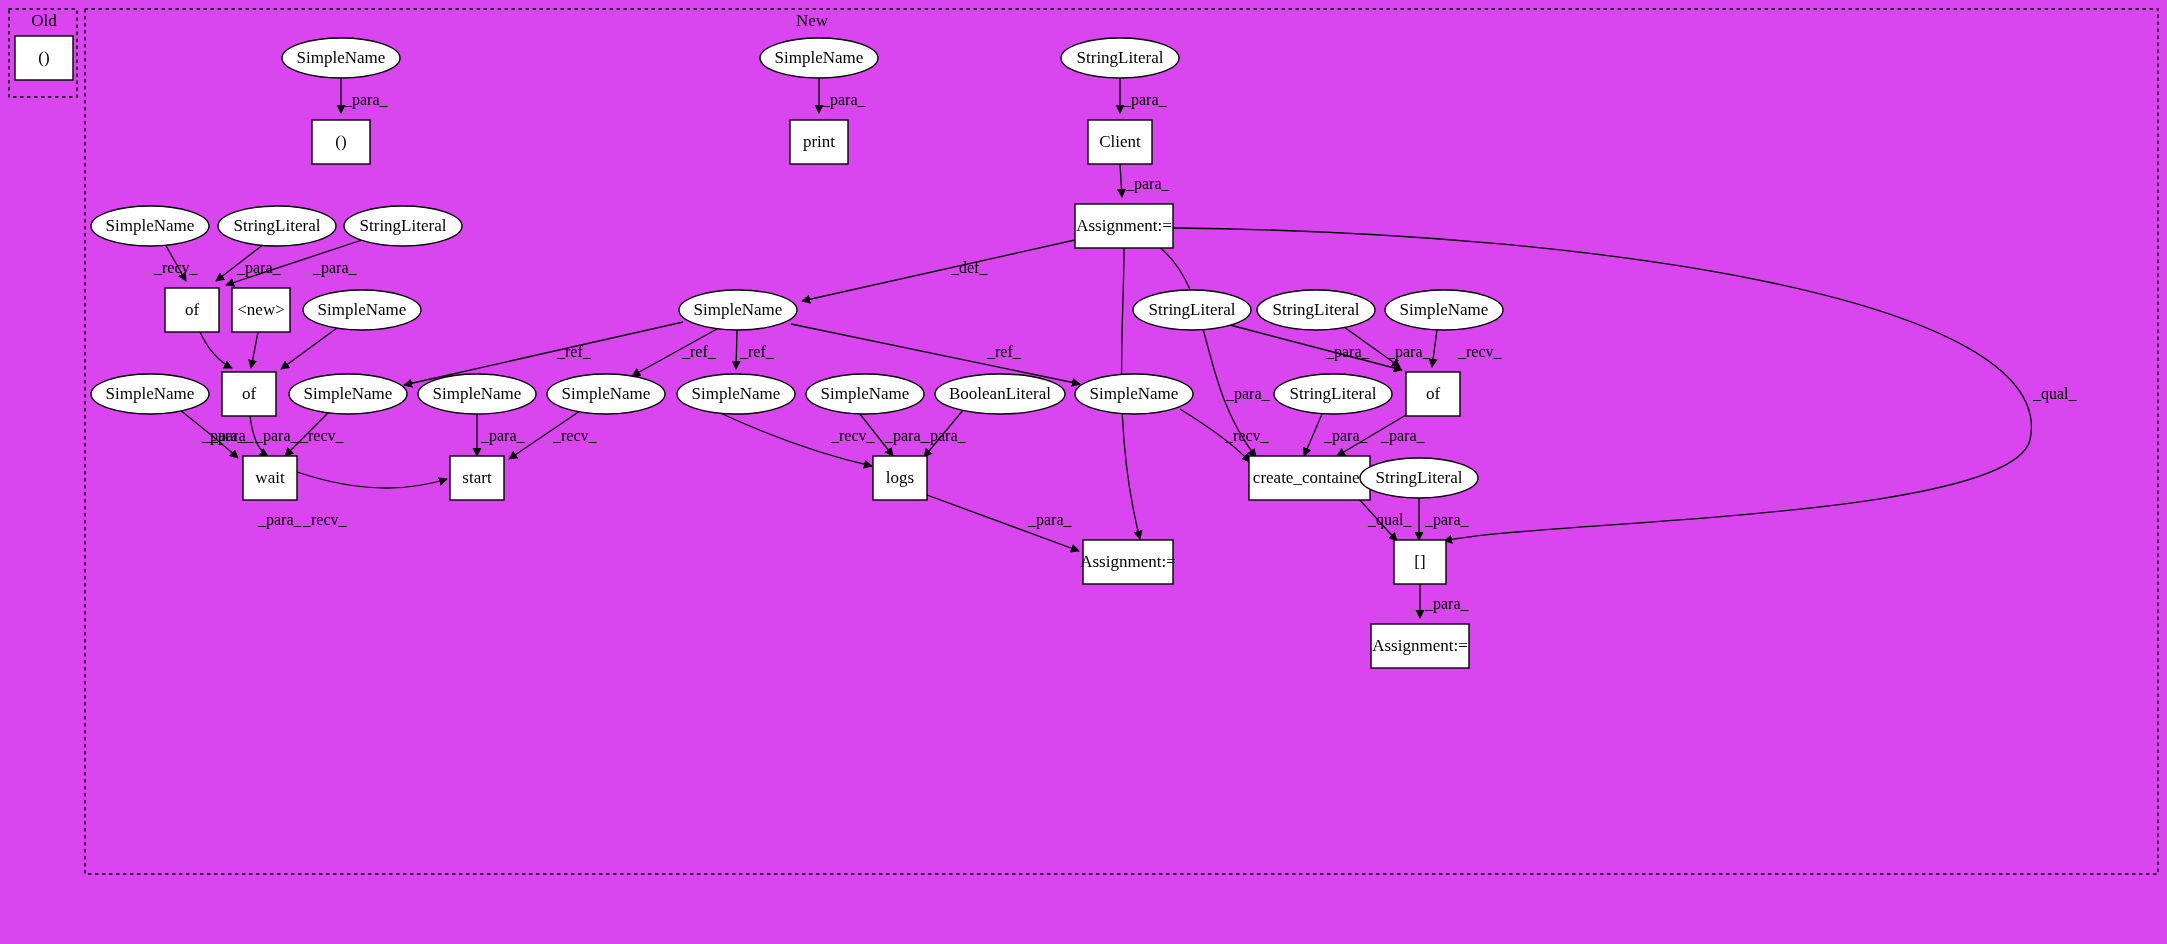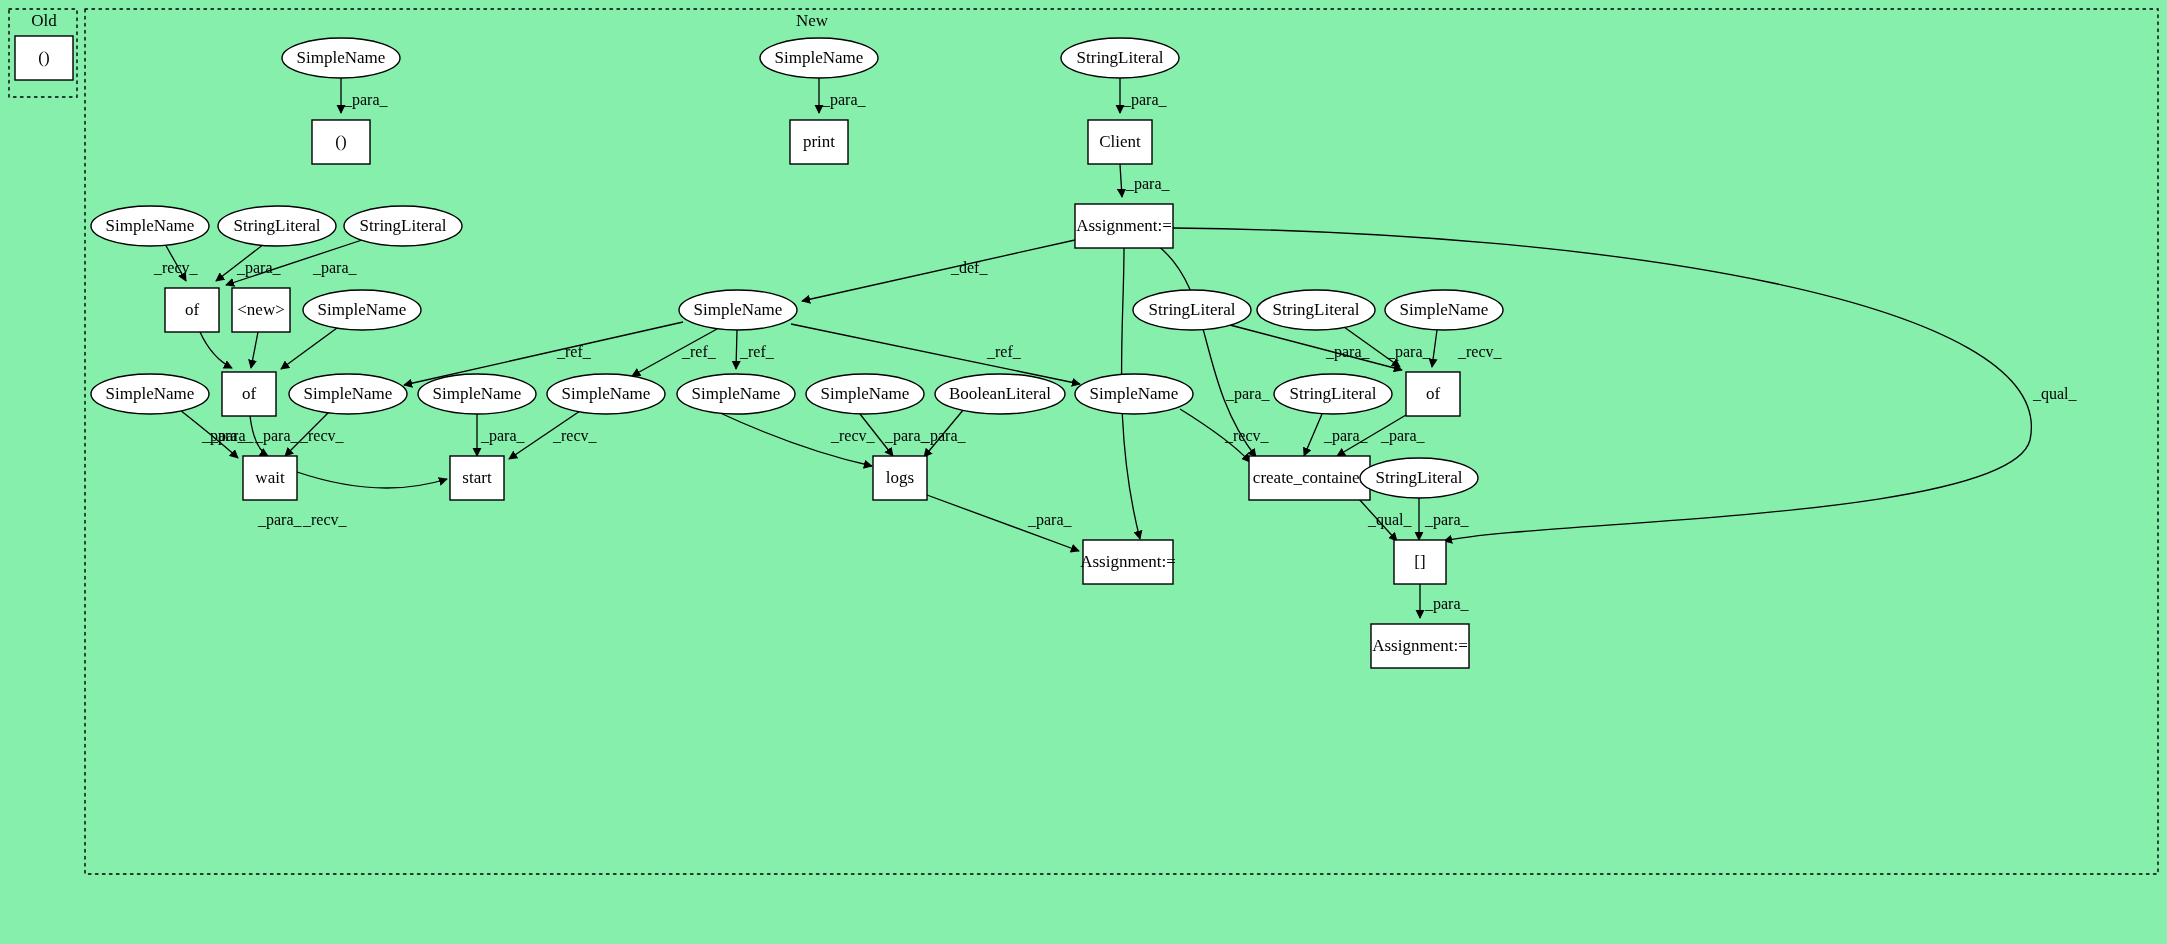--- a/index.html
+++ b/index.html
@@ -4,21 +4,21 @@
 <style>
   html, body {
     margin: 0;
     padding: 0;
     background: #ffffff;
   }
   #canvas-wrap {
     position: relative;
     width: 2167px;
     height: 944px;
-    background: #86efac;
+    background: #d946ef;
     font-family: "Liberation Serif", "DejaVu Serif", serif;
   }
   svg#graph {
     display: block;
     width: 2167px;
     height: 944px;
   }
   .node-shape {
     fill: #ffffff;
     stroke: #000000;

